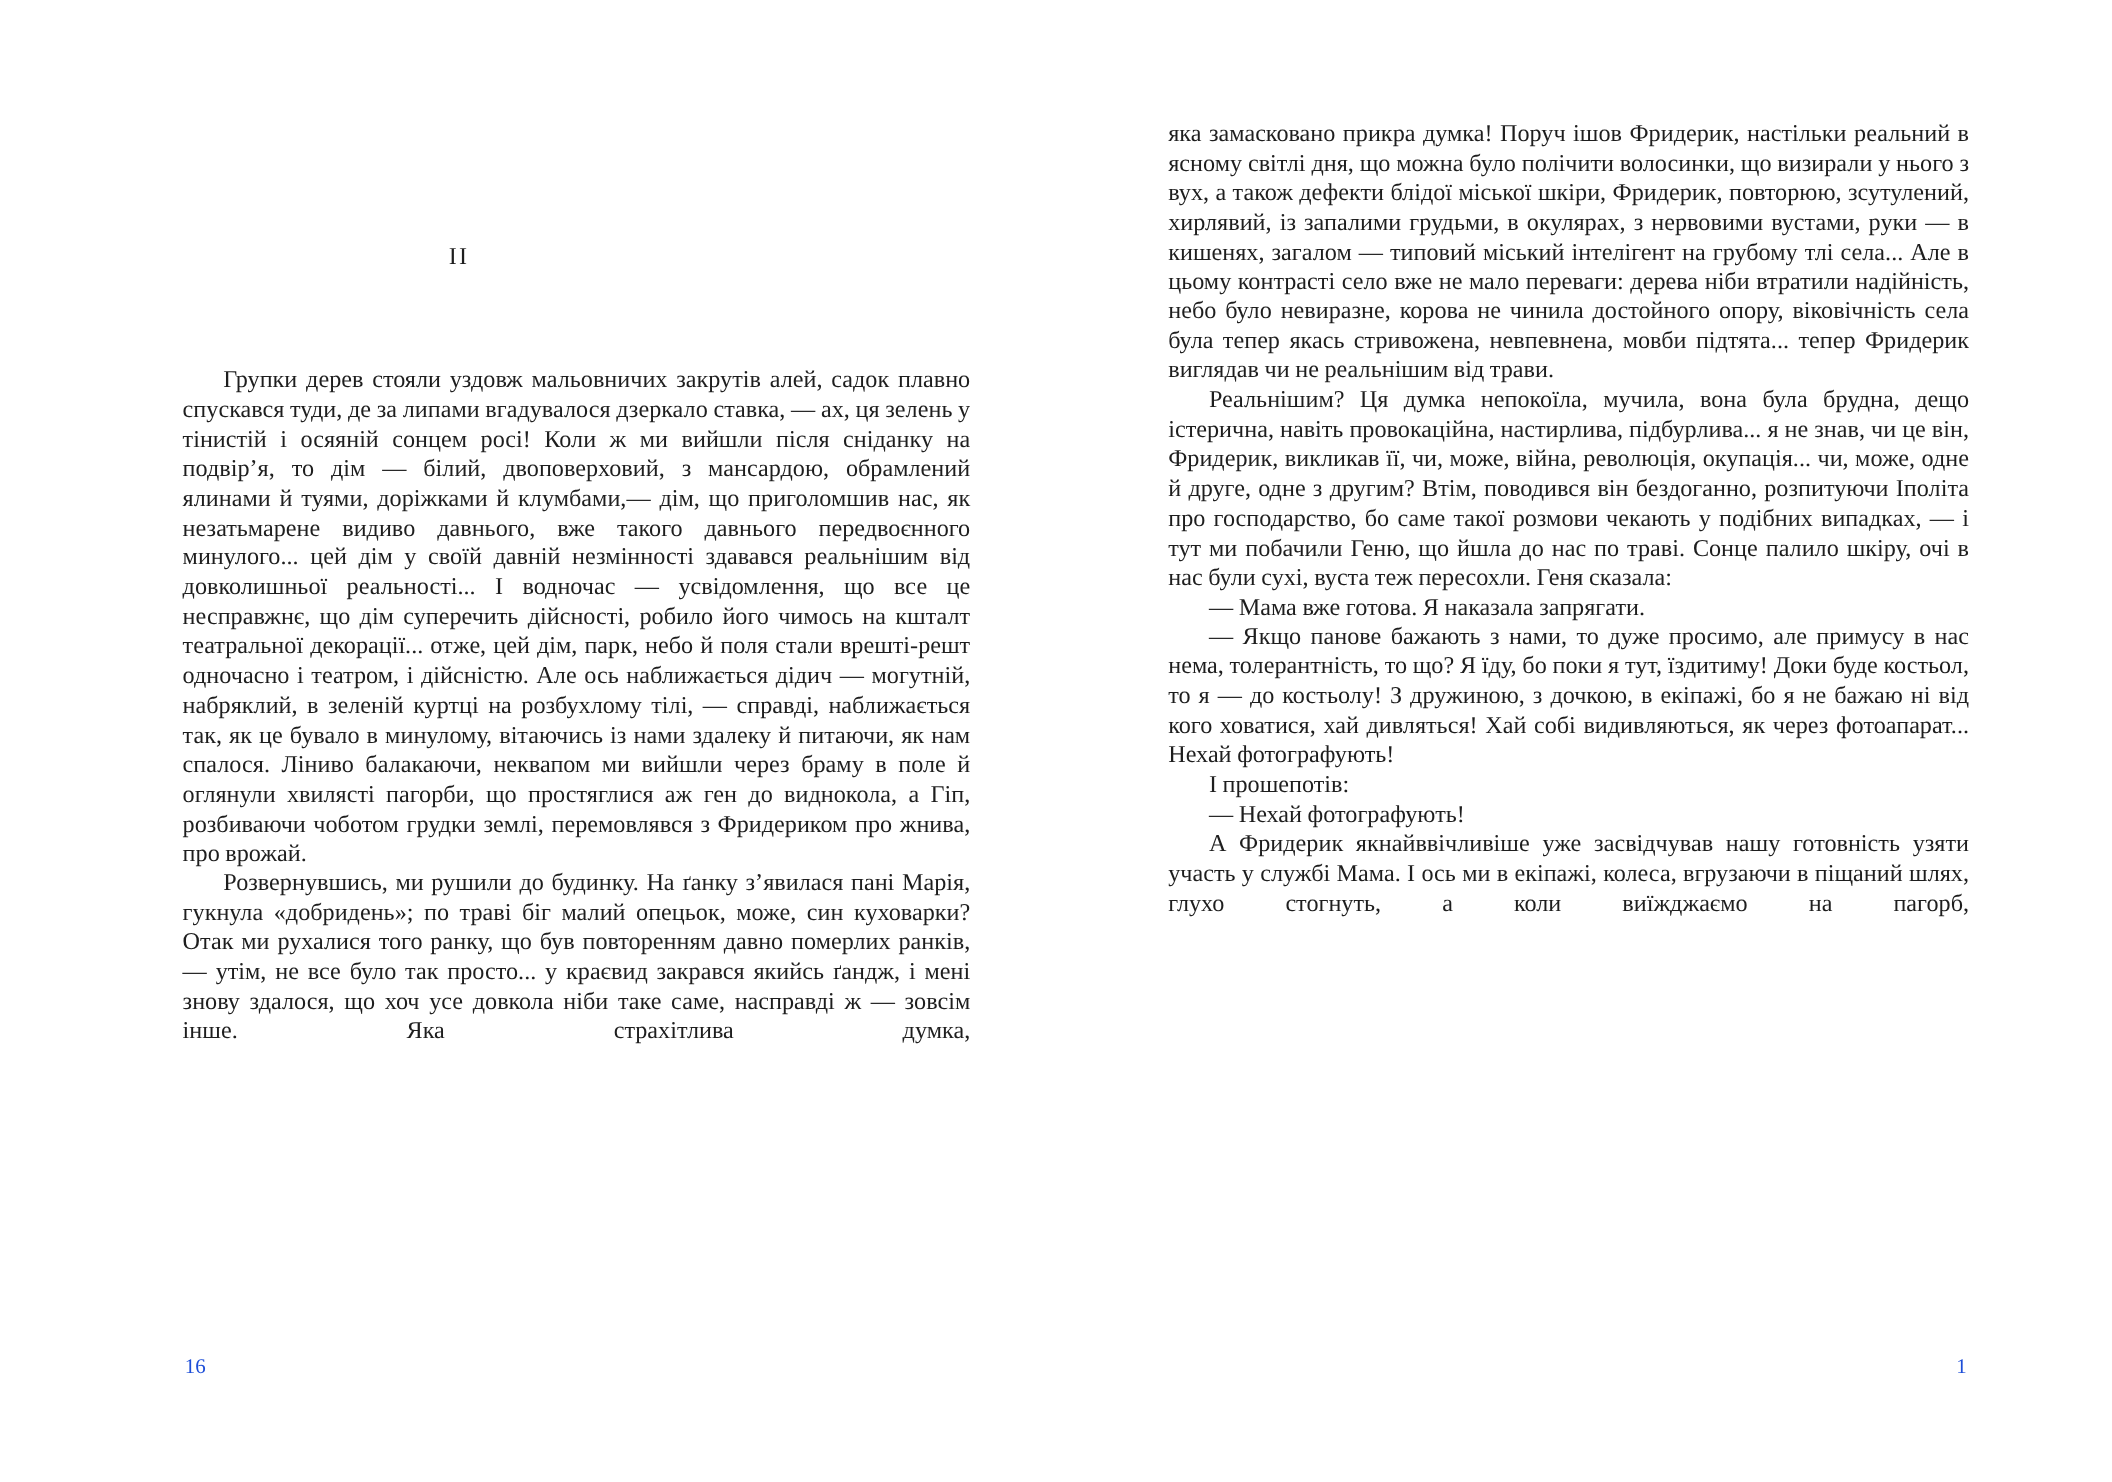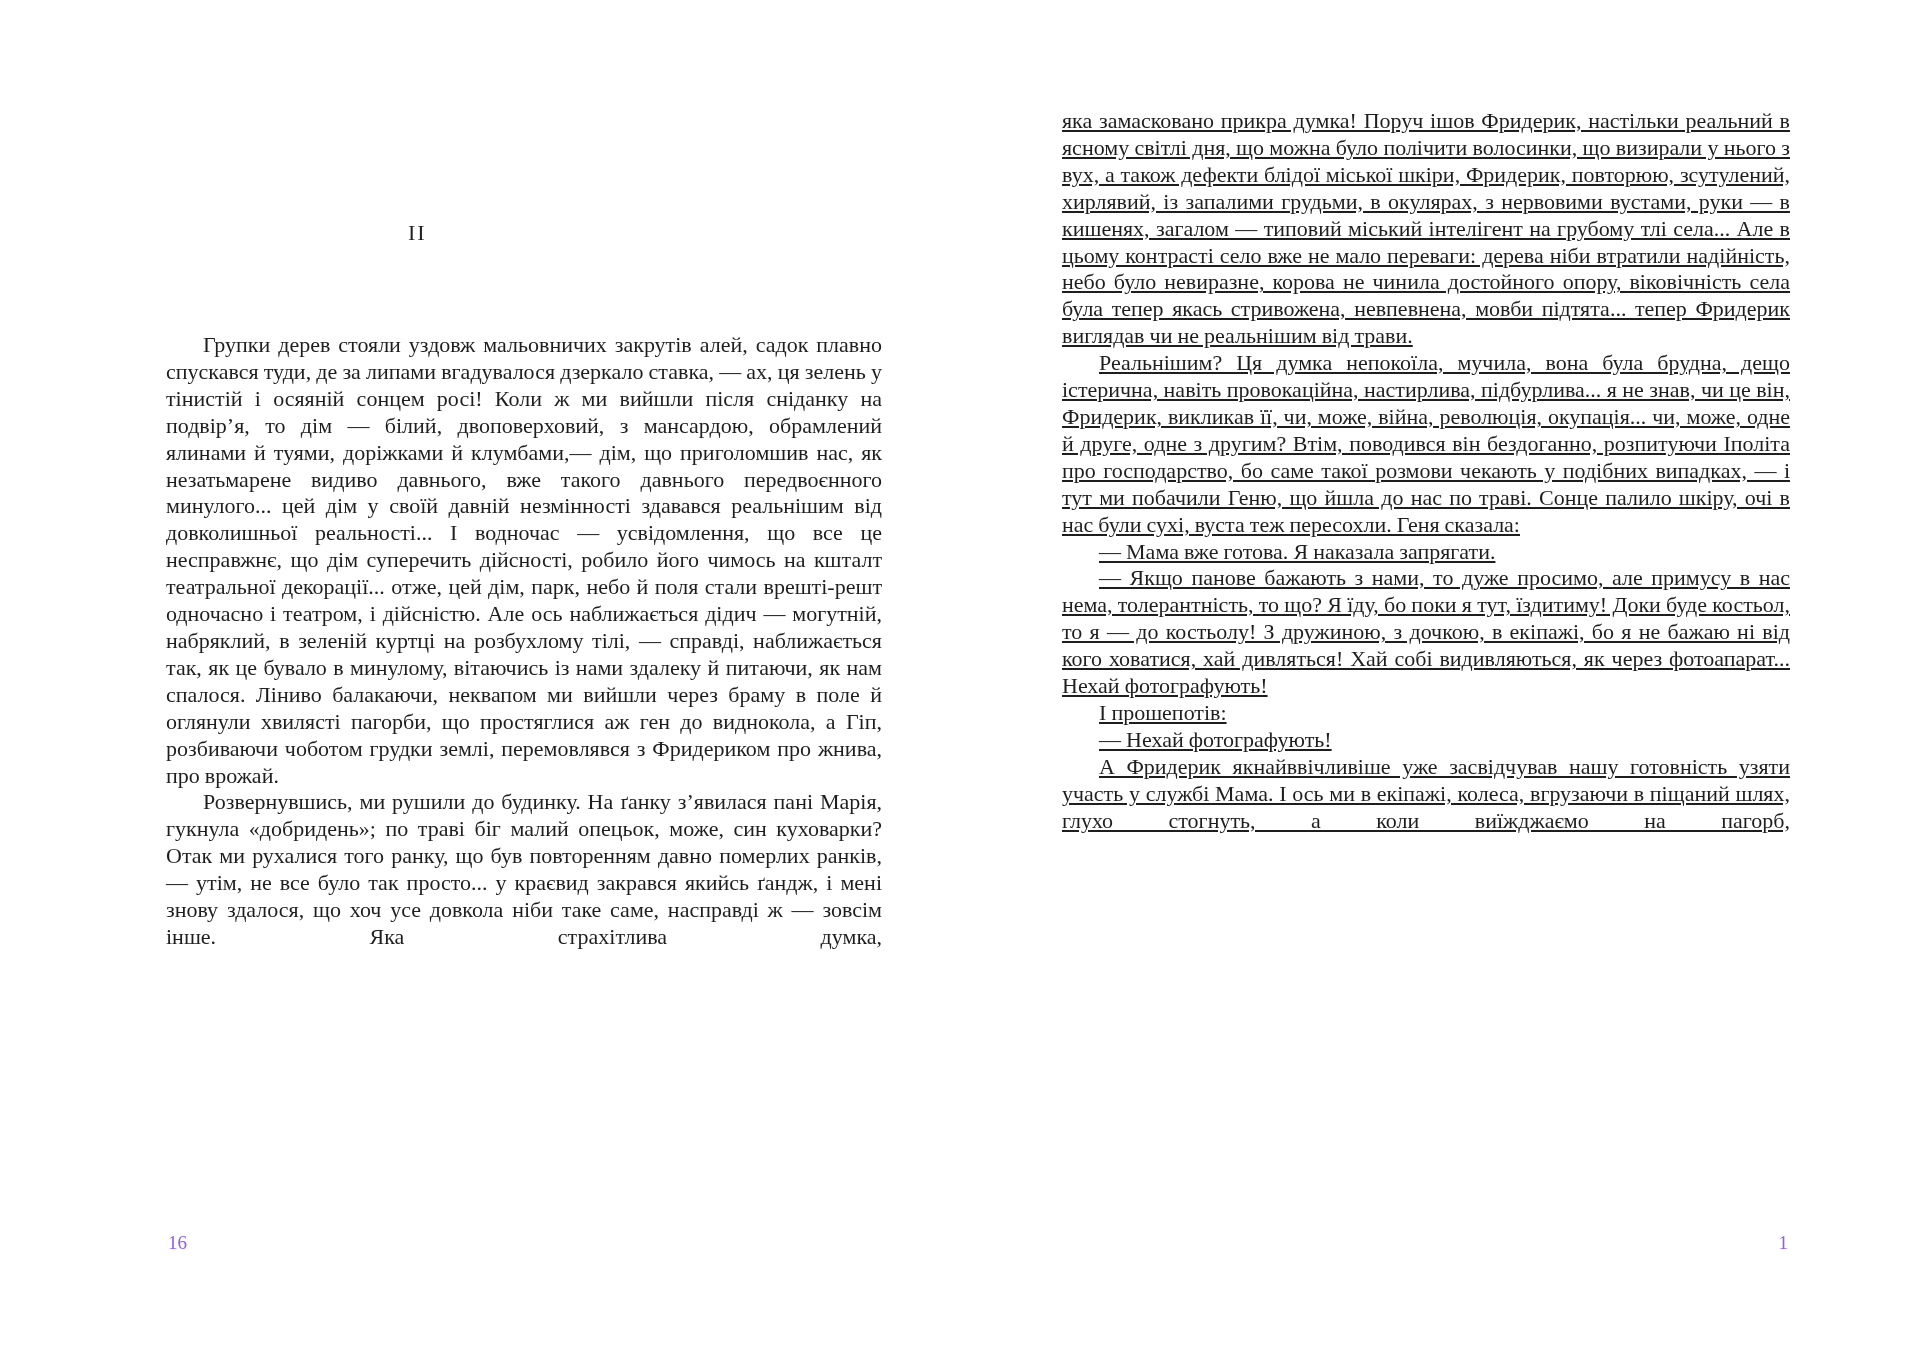--- a/index.html
+++ b/index.html
@@ -35,39 +35,39 @@
     color: #1e1e1e;
     text-align: right;
   }
 
   .text-block {
     position: absolute;
     left: 0;
     width: 100%;
   }
   .page-left  .text-block { top: 332px; }
-  .page-right .text-block { top: 108px; text-decoration: underline; }
+  .page-right .text-block { top: 108px; }
 
   .text-block p {
     margin: 0;
     font-size: 22px;
     line-height: 26.9px;
     text-align: justify;
     hyphens: auto;
     -webkit-hyphens: auto;
     word-spacing: -0.02em;
   }
   .text-block p.indent { text-indent: 37px; }
   .text-block p.cont   { text-align-last: justify; }
 
   .page-number {
     position: absolute;
     top: 1232px;
     font-size: 19px;
-    color: #8b5cf6;
+    color: #1d4ed8;
   }
   .page-number.num-left  { left: 2px; }
   .page-number.num-right { right: 2px; }
 </style>
 </head>
 <body>
 
 <div class="spread">
 
   <div class="page page-left">

